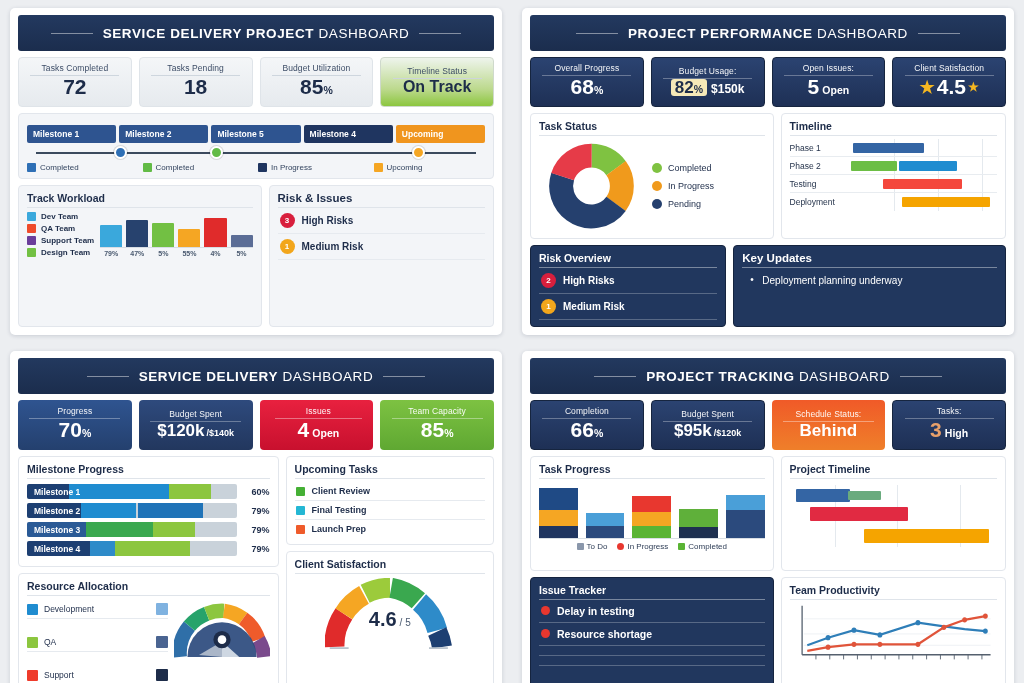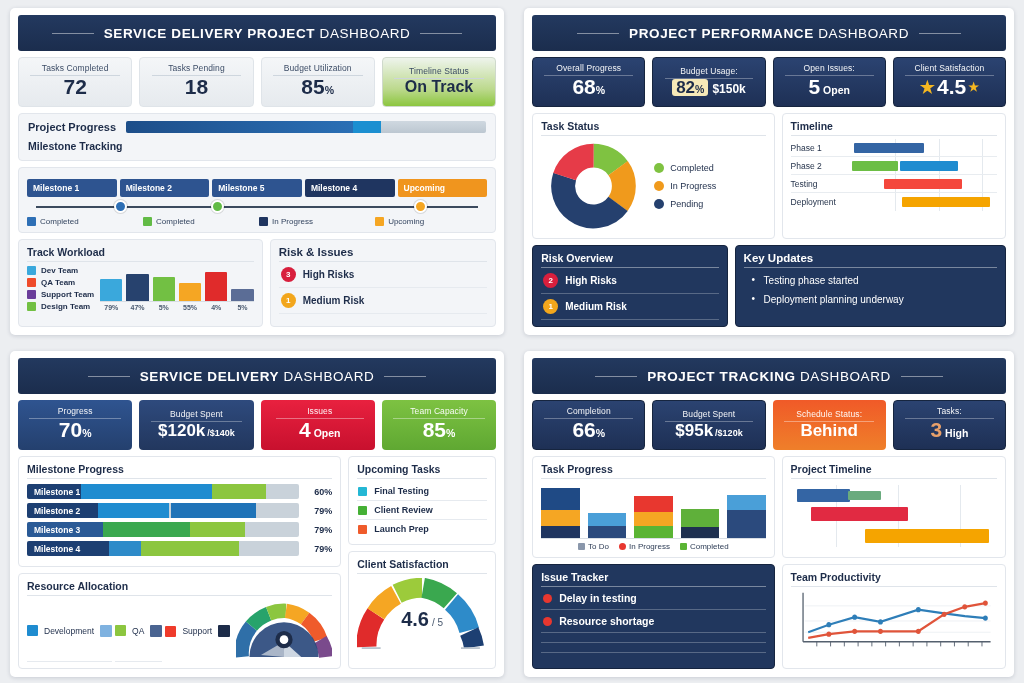--- a/index.html
+++ b/index.html
@@ -115,21 +115,21 @@
   
   .mp { display:flex; align-items:center; gap:7px; margin-bottom:4px; }
   .mp .track { flex:1; height:15px; border-radius:2px; background:#c9d2da; position:relative; overflow:hidden; }
   .mp .name { position:absolute; left:0; top:0; bottom:0; display:flex; align-items:center; padding-left:7px; font-size:8.5px; font-weight:bold; color:#fff; z-index:3; }
   .mp .seg { position:absolute; top:0; bottom:0; }
   .mp .pct { width:26px; text-align:right; font-size:9px; font-weight:bold; color:#1d2c49; }
   
   .tk { display:flex; align-items:center; gap:7px; padding:4px 1px; border-bottom:1px solid #e6eaef; font-size:9px; font-weight:bold; color:#1d2c49; }
   
   .ra { display:flex; gap:6px; padding-top:4px; flex:1; }
-  .ra-legend { flex:1; display:flex; gap:3px; }
+  .ra-legend { flex:1; display:flex; flex-direction:column; gap:14px; }
   .ra-legend .r { display:flex; align-items:center; gap:6px; font-size:8.5px; color:#1d2c49; border-bottom:1px solid #e6eaef; padding:3px 0; }
   .ra-legend .r .end { margin-left:auto; width:12px; height:12px; border-radius:1px; }
   
   .stk { display:flex; align-items:flex-end; gap:8px; height:60px; border-bottom:1px solid #d9dfe5; padding-top:4px; }
   .stk .col { flex:1; display:flex; flex-direction:column; justify-content:flex-end; }
   .stk .s { width:100%; }
   .stklg { display:flex; gap:10px; justify-content:center; font-size:8px; color:#2d3c55; padding-top:3px; }
   .stklg div { display:flex; align-items:center; gap:3px; }
   
   svg { display:block; }
@@ -160,30 +160,20 @@
         <div class="kpi kpi-light">
           <div class="lab">Budget Utilization</div>
           <div class="val"><span>85</span><span class="u">%</span></div>
         </div>
         <div class="kpi kpi-green">
           <div class="lab">Timeline Status</div>
           <div class="val" style="font-size:16px">On Track</div>
         </div>
       </div>
 
-      <div class="sect" style="padding:7px 9px 5px">
-        <div class="prow">
-          <div class="lbl">Project Progress</div>
-          <div class="pbar">
-            <div class="fill" style="width:63%"></div>
-            <div class="tip" style="left:63%"></div>
-          </div>
-        </div>
-        <div class="h" style="margin-top:7px;border-bottom:none">Milestone Tracking</div>
-      </div>
 
       <div class="sect">
         <div class="mstrip">
           <div class="chip c-blue">Milestone 1</div>
           <div class="chip c-blue">Milestone 2</div>
           <div class="chip c-blue">Milestone 5</div>
           <div class="chip c-navy">Milestone 4</div>
           <div class="chip c-orange">Upcoming</div>
         </div>
         <div class="tline">
@@ -384,21 +374,20 @@
             <span>High Risks</span>
           </div>
           <div class="rrow light">
             <span class="badge b-amber">1</span>
             <span>Medium Risk</span>
           </div>
         </div>
         <div class="sect-navy">
           <div class="h light" style="font-size:11.5px">Key Updates</div>
           <div style="padding-left:8px;padding-top:3px">
-            <div class="bul">Testing phase started</div>
             <div class="bul">Deployment planning underway</div>
           </div>
         </div>
       </div>
     </div>
   </div>
 
   <div class="panel">
     <div class="card">
       <div class="titlebar">
@@ -506,26 +495,26 @@
               </svg>
             </div>
           </div>
         </div>
 
         <div style="display:flex;flex-direction:column;gap:6px">
           <div class="sect-w">
             <div class="h">Upcoming Tasks</div>
             <div style="padding-top:3px">
               <div class="tk">
+                  <span class="sw" style="background:#45b035"></span>
+                  <span>Client Review</span>
+                </div>
+              <div class="tk">
                   <span class="sw" style="background:#24b7d4"></span>
                   <span>Final Testing</span>
-                </div>
-              <div class="tk">
-                  <span class="sw" style="background:#45b035"></span>
-                  <span>Client Review</span>
                 </div>
               <div class="tk" style="border-bottom:none">
                   <span class="sw" style="background:#ef5b2b"></span>
                   <span>Launch Prep</span>
                 </div>
             </div>
           </div>
           <div class="sect-w" style="flex:1">
             <div class="h">Client Satisfaction</div>
             <div style="display:flex;justify-content:center;align-items:center;flex:1;position:relative;padding-top:4px">

